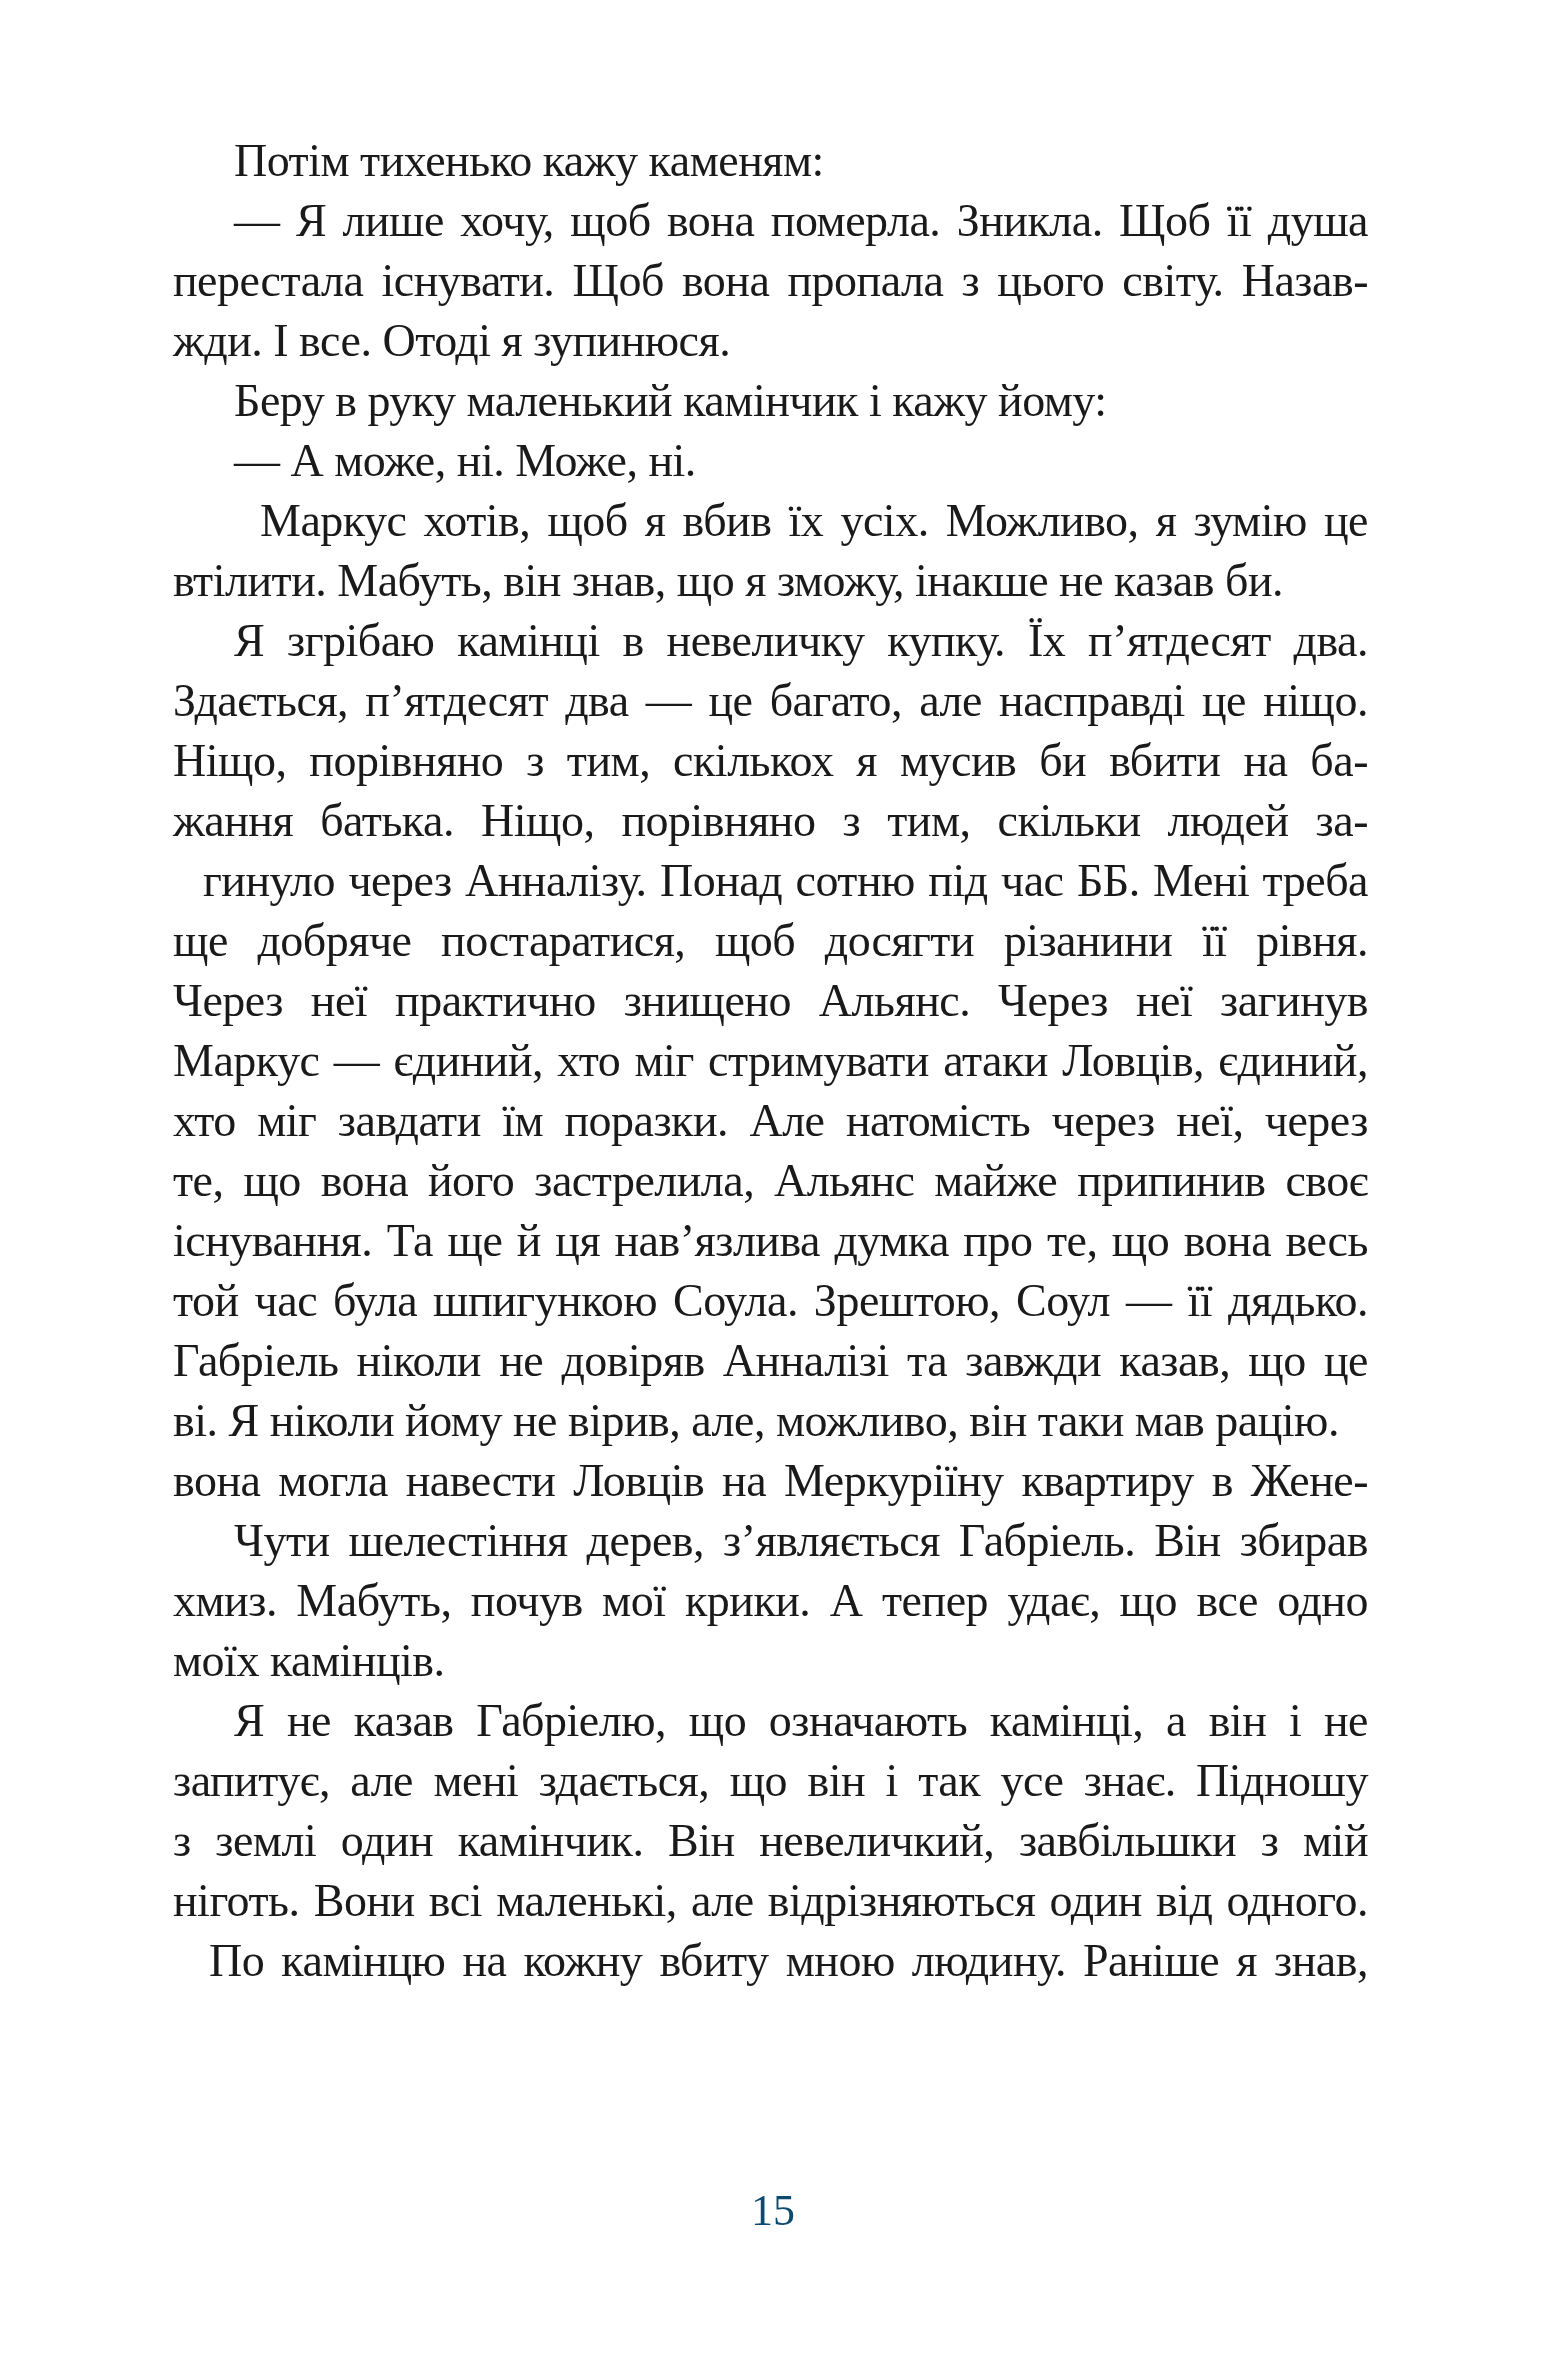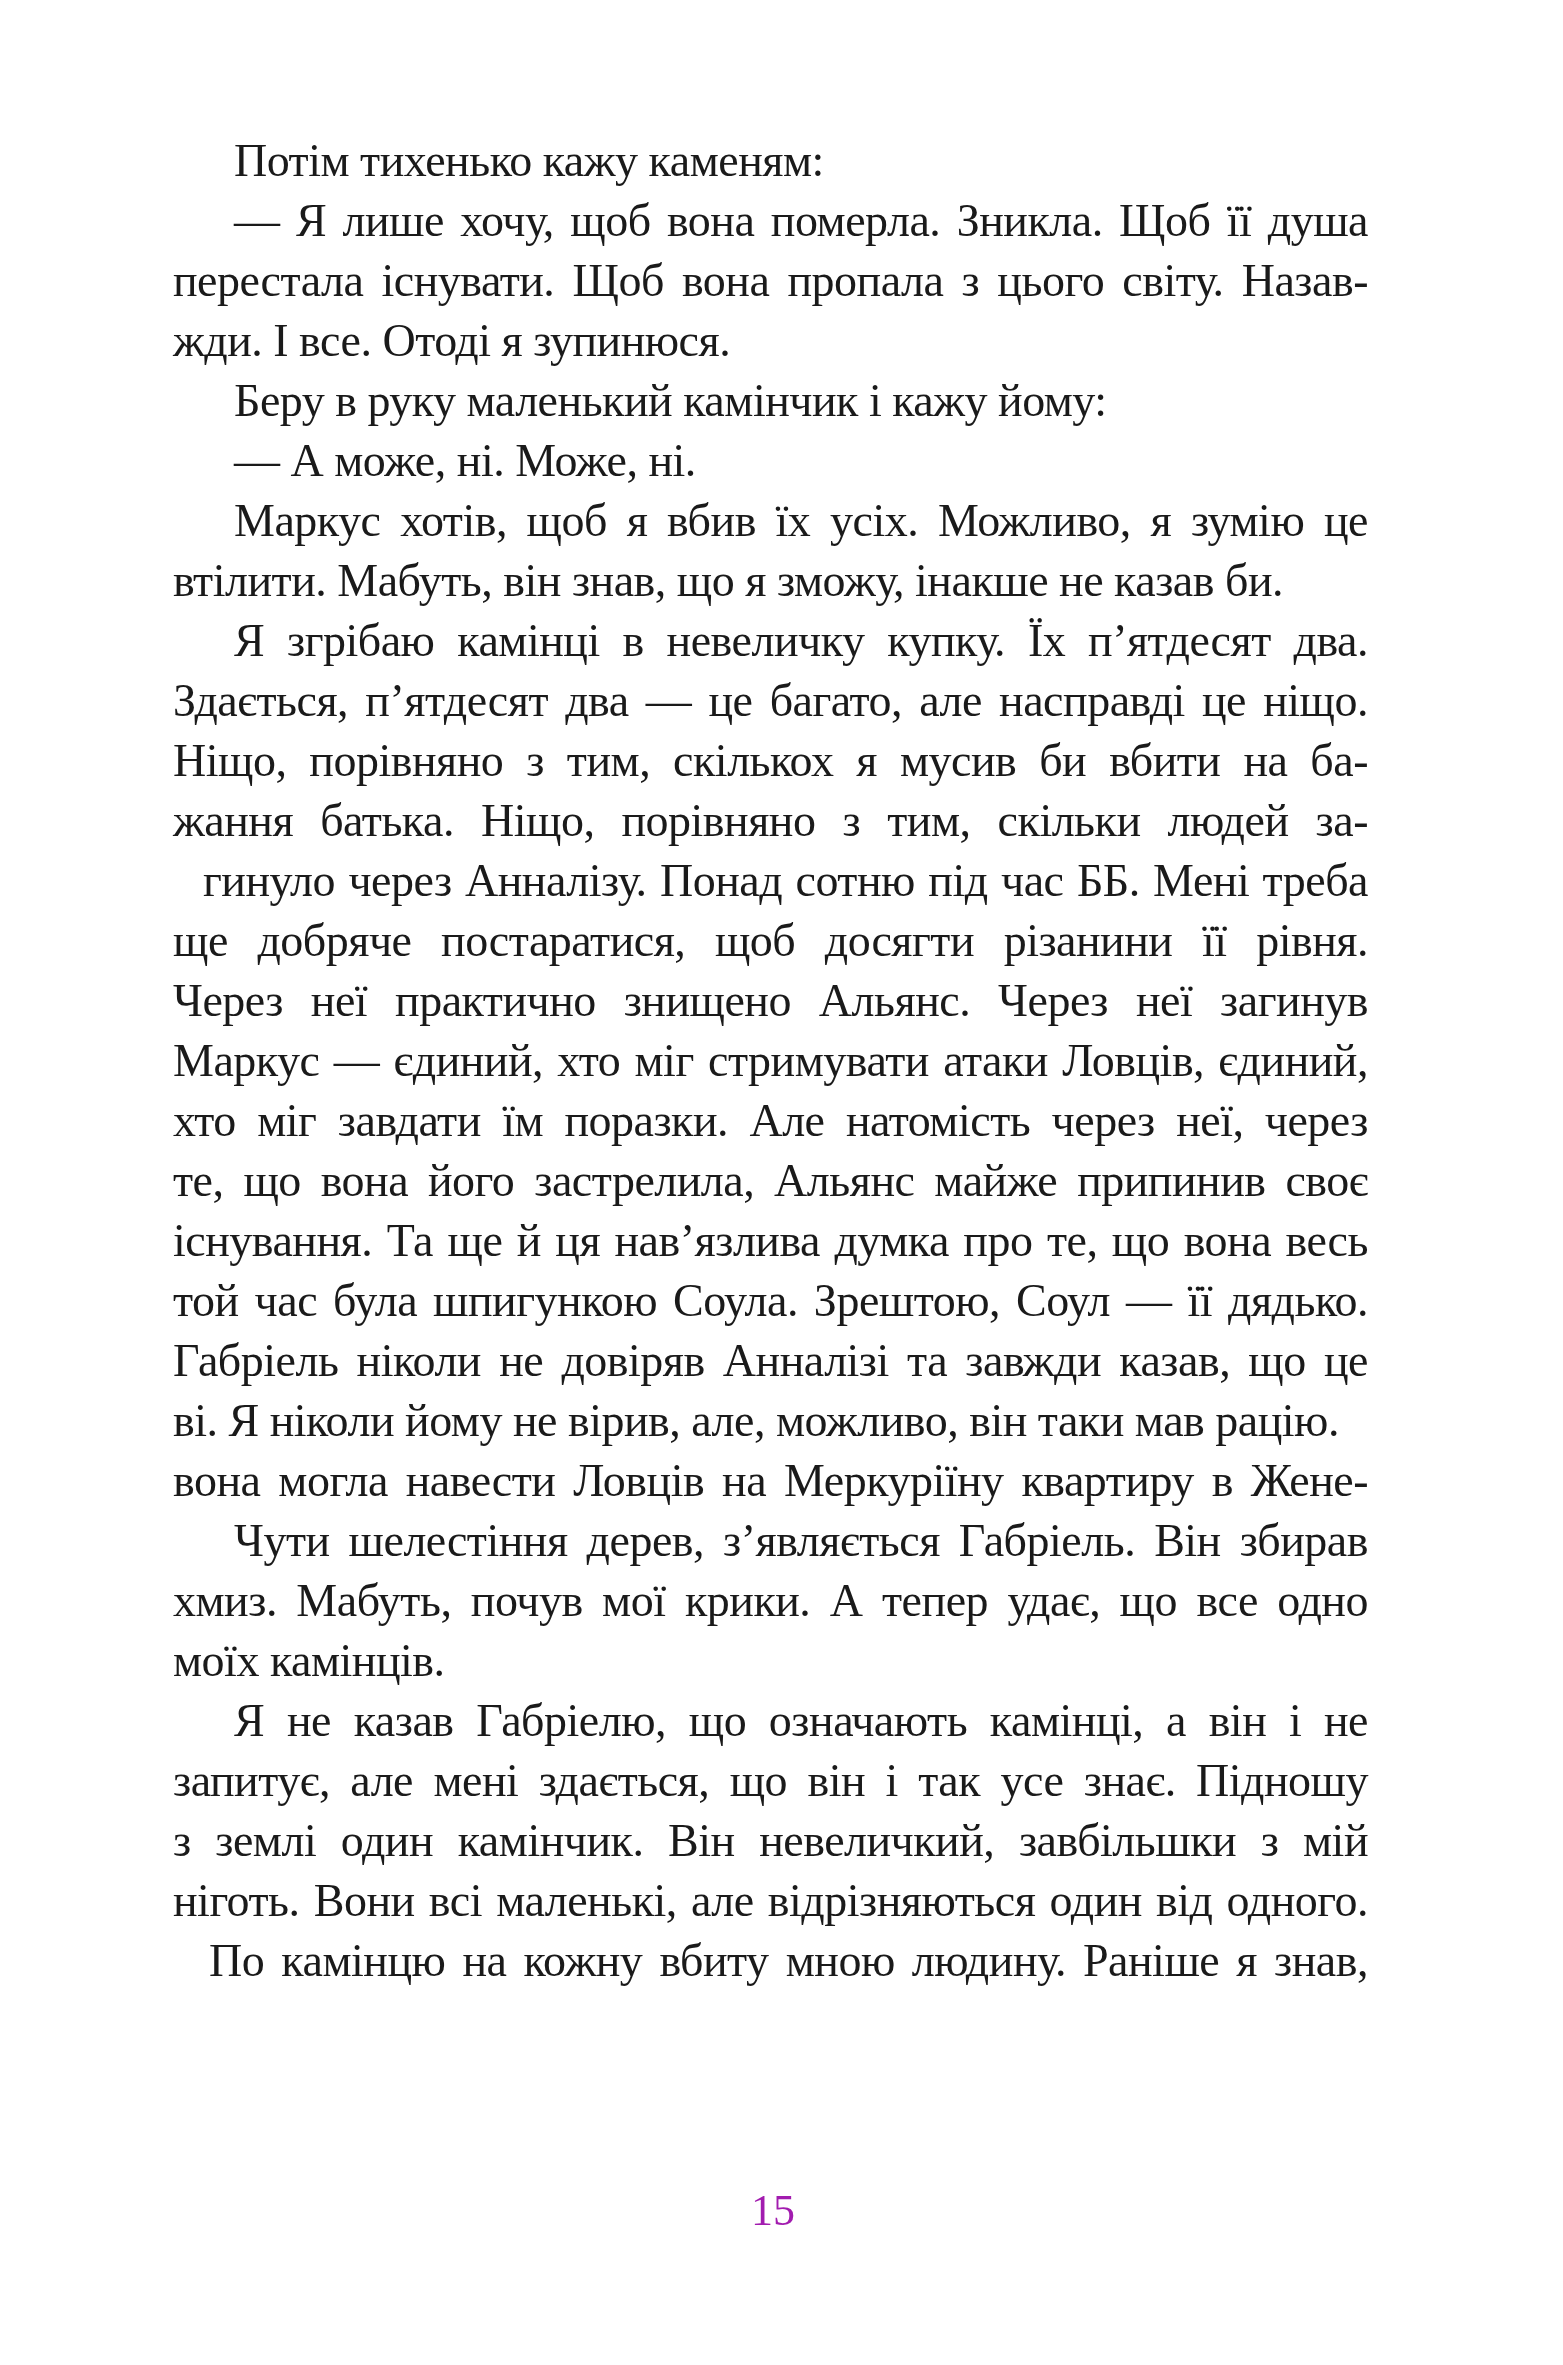--- a/index.html
+++ b/index.html
@@ -51,21 +51,21 @@
     white-space: normal;
   }
   .page-number {
     position: absolute;
     left: 0;
     width: 1546px;
     top: 2181px;
     text-align: center;
     font-size: 44px;
     line-height: 60px;
-    color: #a21caf;
+    color: #0c4a6e;
   }
 </style>
 </head>
 <body>
 
 <div class="page">
   <div class="text-column">
 
     <div>
       <div class="line indent last">
@@ -92,21 +92,21 @@
     </div>
 
     <div>
       <div class="line indent last">
           <span style="white-space: normal; display: block;">— А може, ні. Може, ні.</span>
         </div>
     </div>
 
     <div>
       <div class="line indent">
-          <span style="white-space: normal; display: block;">Маркус хотів, щоб я вбив їх усіх. Можливо, я зумію це</span>
+          <span style="white-space: normal; display: block; margin-left: 26px;">Маркус хотів, щоб я вбив їх усіх. Можливо, я зумію це</span>
         </div>
       <div class="line last">
           <span style="white-space: normal; display: block;">втілити. Мабуть, він знав, що я зможу, інакше не казав би.</span>
         </div>
     </div>
 
     <div>
       <div class="line indent">
           <span style="white-space: normal; display: block;">Я згрібаю камінці в невеличку купку. Їх п’ятдесят два.</span>
         </div>

